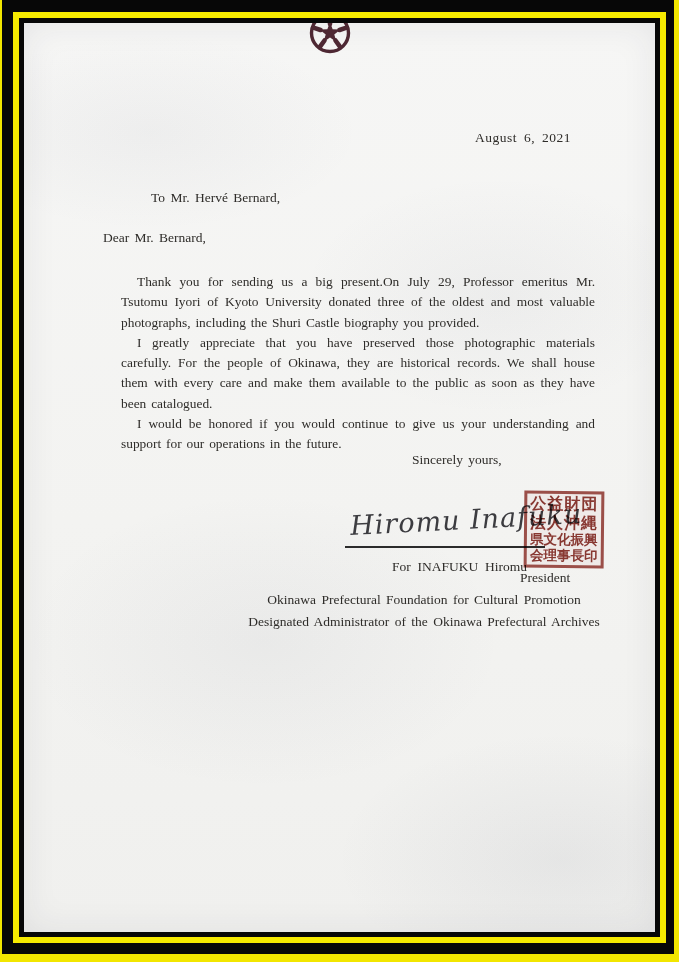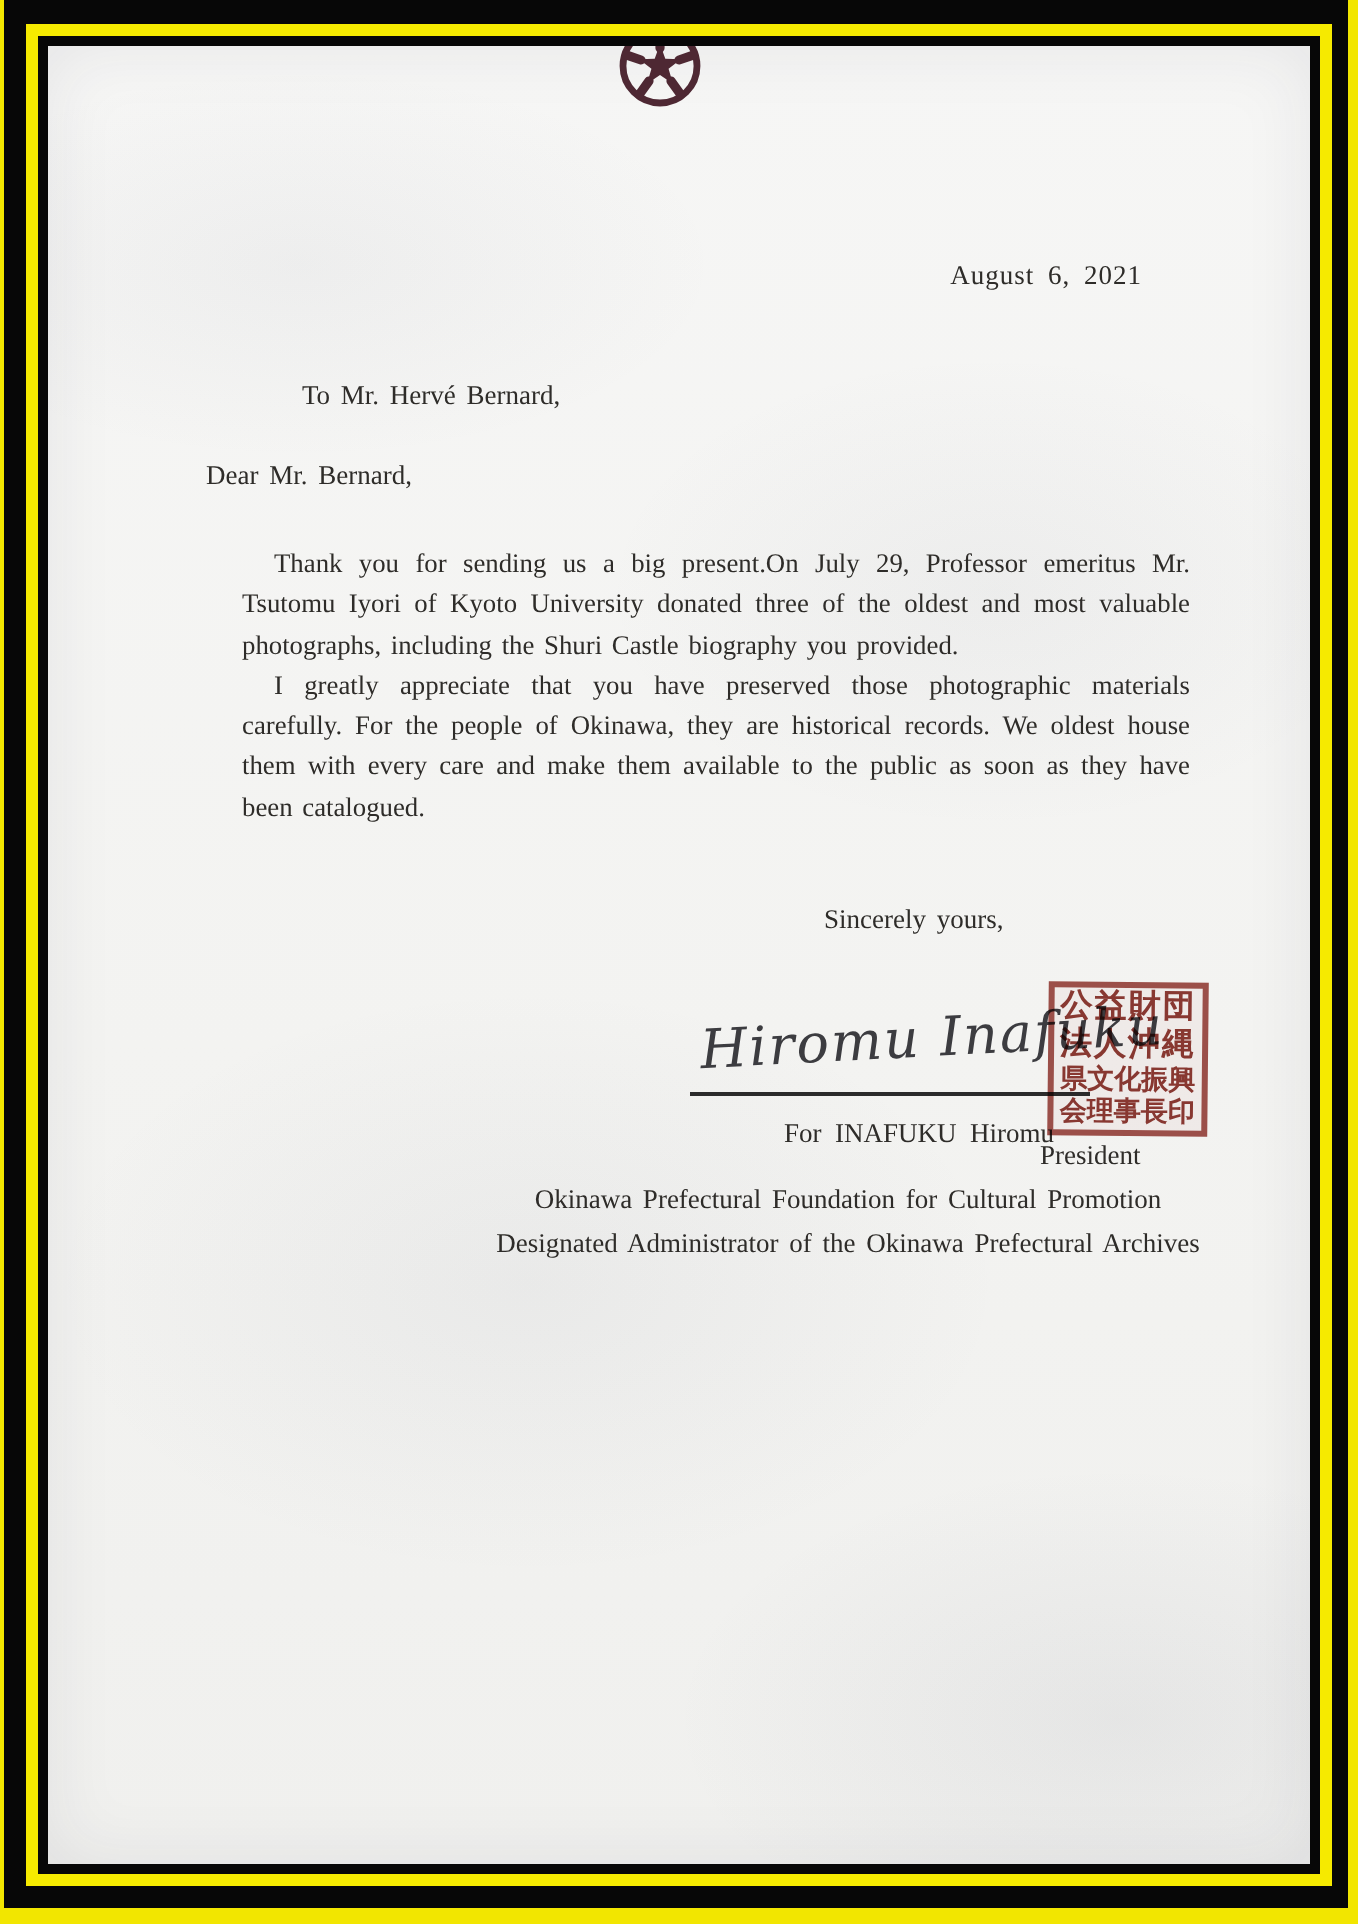--- a/index.html
+++ b/index.html
@@ -82,21 +82,22 @@
     </svg>
 
     <div class="abs date-line">August 6, 2021</div>
 
     <div class="abs recipient">To Mr. Hervé Bernard,</div>
 
     <div class="abs salutation">Dear Mr. Bernard,</div>
 
     <div class="abs body-block">
       <p>Thank you for sending us a big present.On July 29, Professor emeritus Mr. Tsutomu Iyori of Kyoto University donated three of the oldest and most valuable photographs, including the Shuri Castle biography you provided.</p>
-      <p>I greatly appreciate that you have preserved those photographic materials carefully. For the people of Okinawa, they are historical records. We oldest house them with every care and make them available to the public as soon as they have been catalogued.</p>
+      <p>I greatly appreciate that you have preserved those photographic materials carefully. For the people of Okinawa, they are historical records. We shall house them with every care and make them available to the public as soon as they have been catalogued.</p>
+      <p>I would be honored if you would continue to give us your understanding and support for our operations in the future.</p>
     </div>
 
     <div class="abs closing">Sincerely yours,</div>
 
     <div class="abs sig-script">Hiromu Inafuku</div>
     <div class="abs sig-underline"></div>
     <div class="abs signed-by">For  INAFUKU  Hiromu</div>
 
     <div class="abs stamp">
       <div class="stamp-row r4">公益財団</div>

